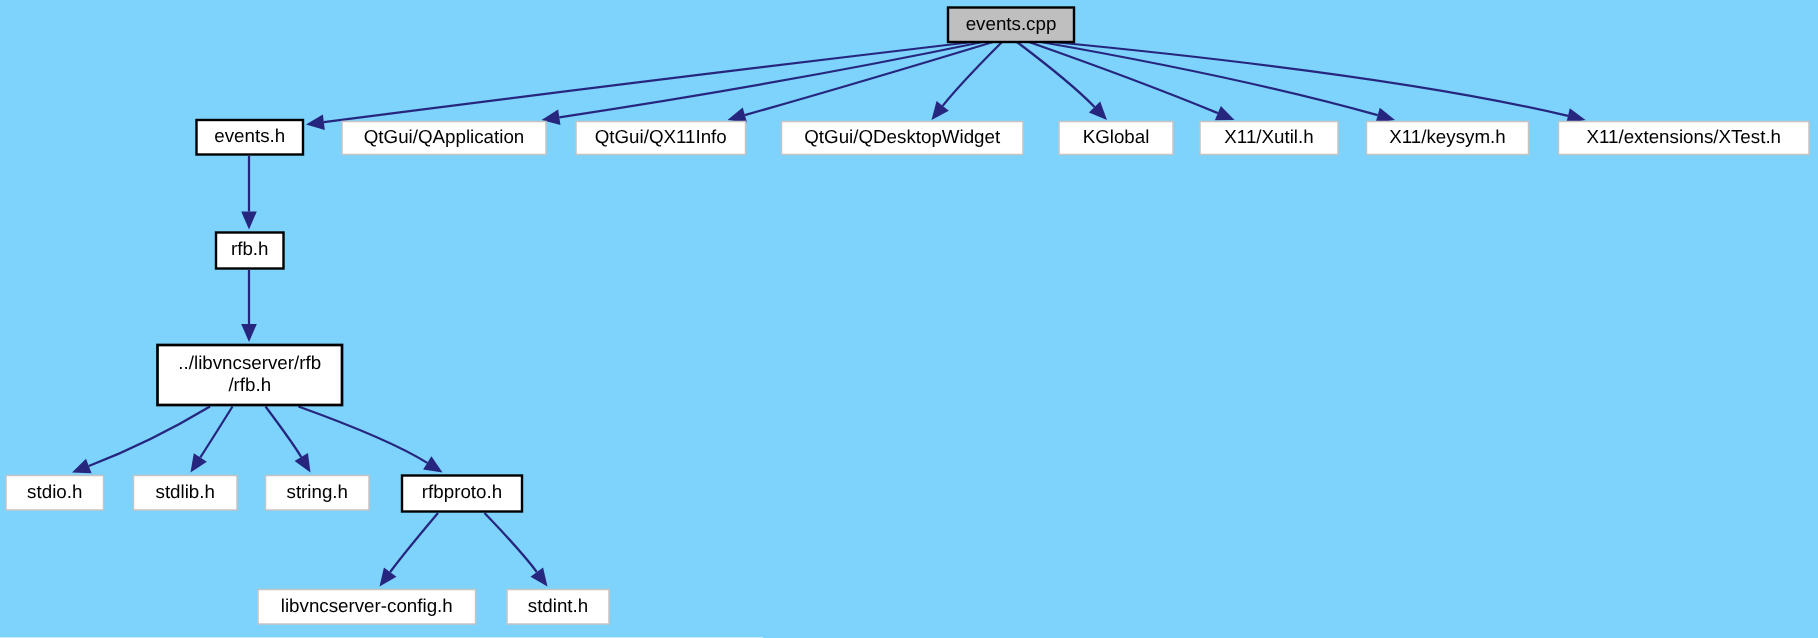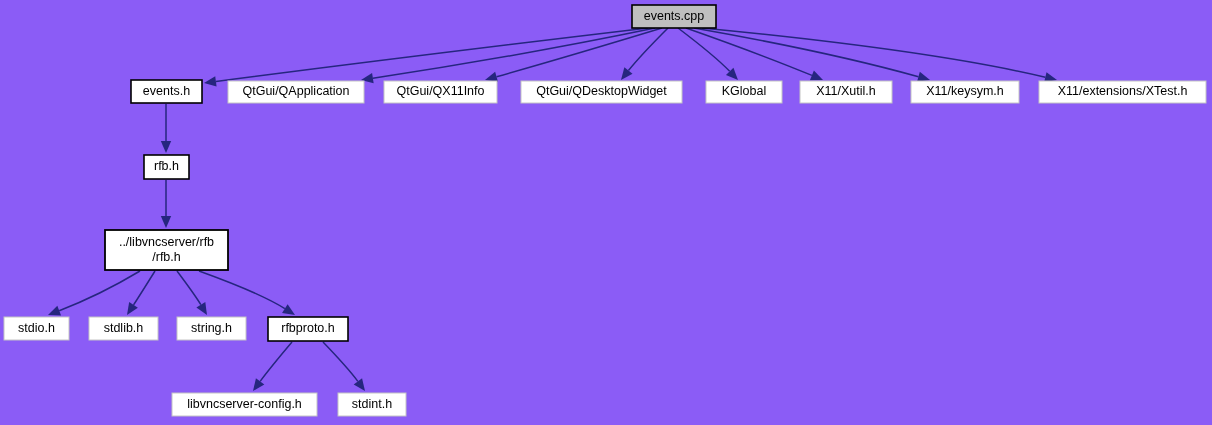--- a/index.html
+++ b/index.html
@@ -10,21 +10,21 @@
   body {
     width: 1212px;
     height: 425px;
     font-family: "Liberation Sans", sans-serif;
     overflow: hidden;
   }
   #graph-root {
     position: relative;
     width: 1212px;
     height: 425px;
-    background: #8b5cf6;
+    background: #7dd3fc;
   }
   svg#graph-svg {
     position: absolute;
     left: 0;
     top: 0;
     width: 1212px;
     height: 425px;
     display: block;
   }
   .node-label {

